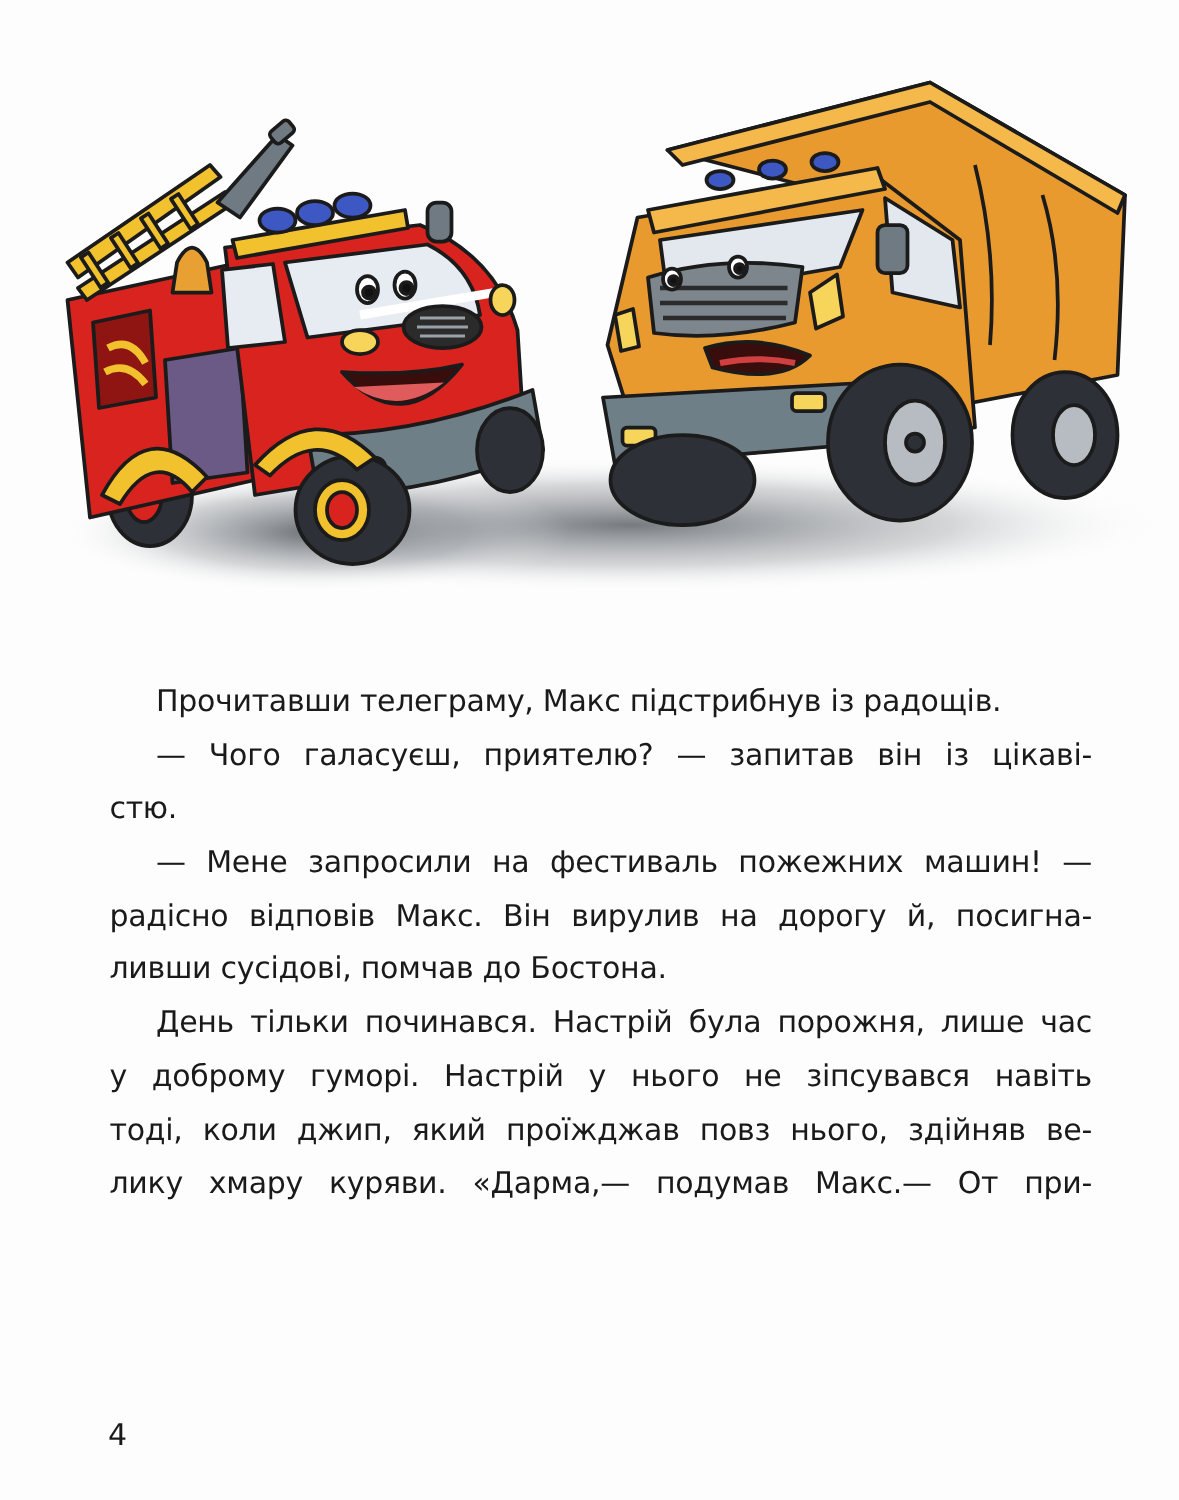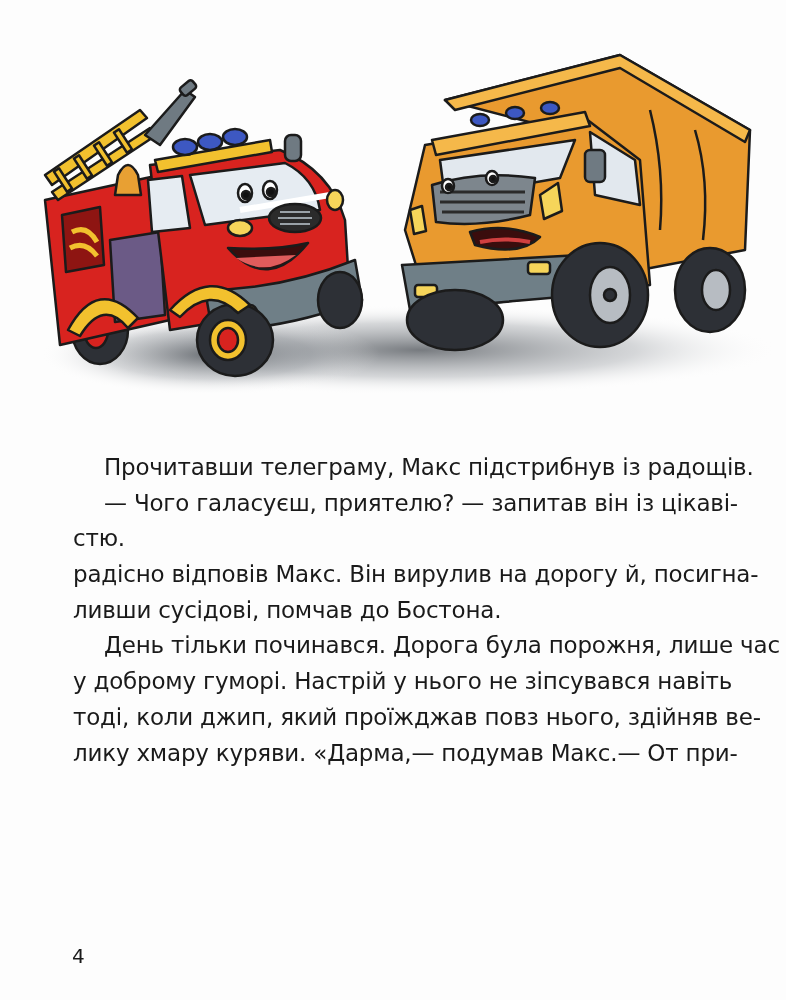--- a/index.html
+++ b/index.html
@@ -5,21 +5,21 @@
   html, body { margin:0; padding:0; }
   body {
     width:786px; height:1000px; position:relative; overflow:hidden;
     background:#fdfdfd; color:#1a1a1a;
     font-family:"DejaVu Sans", sans-serif;
   }
   .illustration { position:absolute; left:0; top:0; width:786px; height:420px; }
   .illustration svg { width:100%; height:100%; display:block; }
   .story {
     position:absolute; left:73px; top:450px; width:655px;
-    font-size:23px; line-height:35.7px; letter-spacing:-0.2px;
+    font-size:20px; line-height:35.7px; letter-spacing:-0.2px;
   }
   .line { display:block; white-space:nowrap; height:35.7px; }
   .line.indent { padding-left:31px; }
   .line.just { text-align:justify; text-align-last:justify; }
   .page-number {
     position:absolute; left:72px; top:944px; font-size:20px; font-weight:normal;
   }
 </style>
 </head>
 <body>
@@ -154,21 +154,22 @@
       <ellipse cx="610" cy="295" rx="20" ry="28" fill="#b7bcc2"></ellipse>
       <circle cx="610" cy="295" r="6" fill="#2d3036"></circle>
     </g>
   </svg>
 </div>
 
 <div class="story">
   <span class="line indent">Прочитавши телеграму, Макс підстрибнув із радощів.</span>
   <span class="line indent just">— Чого галасуєш, приятелю? — запитав він із цікаві-</span>
   <span class="line">стю.</span>
+  <span class="line indent just">— Мене запросили на фестиваль пожежних машин! —</span>
   <span class="line just">радісно відповів Макс. Він вирулив на дорогу й, посигна-</span>
   <span class="line">ливши сусідові, помчав до Бостона.</span>
-  <span class="line indent just">День тільки починався. Дорога була порожня, лише час</span>
+  <span class="line indent just">День тільки починався. Настрій була порожня, лише час</span>
   <span class="line just">у доброму гуморі. Настрій у нього не зіпсувався навіть</span>
   <span class="line just">тоді, коли джип, який проїжджав повз нього, здійняв ве-</span>
   <span class="line just">лику хмару куряви. «Дарма,— подумав Макс.— От при-</span>
 </div>
 
 <div class="page-number">4</div>
 
 </body></html>

